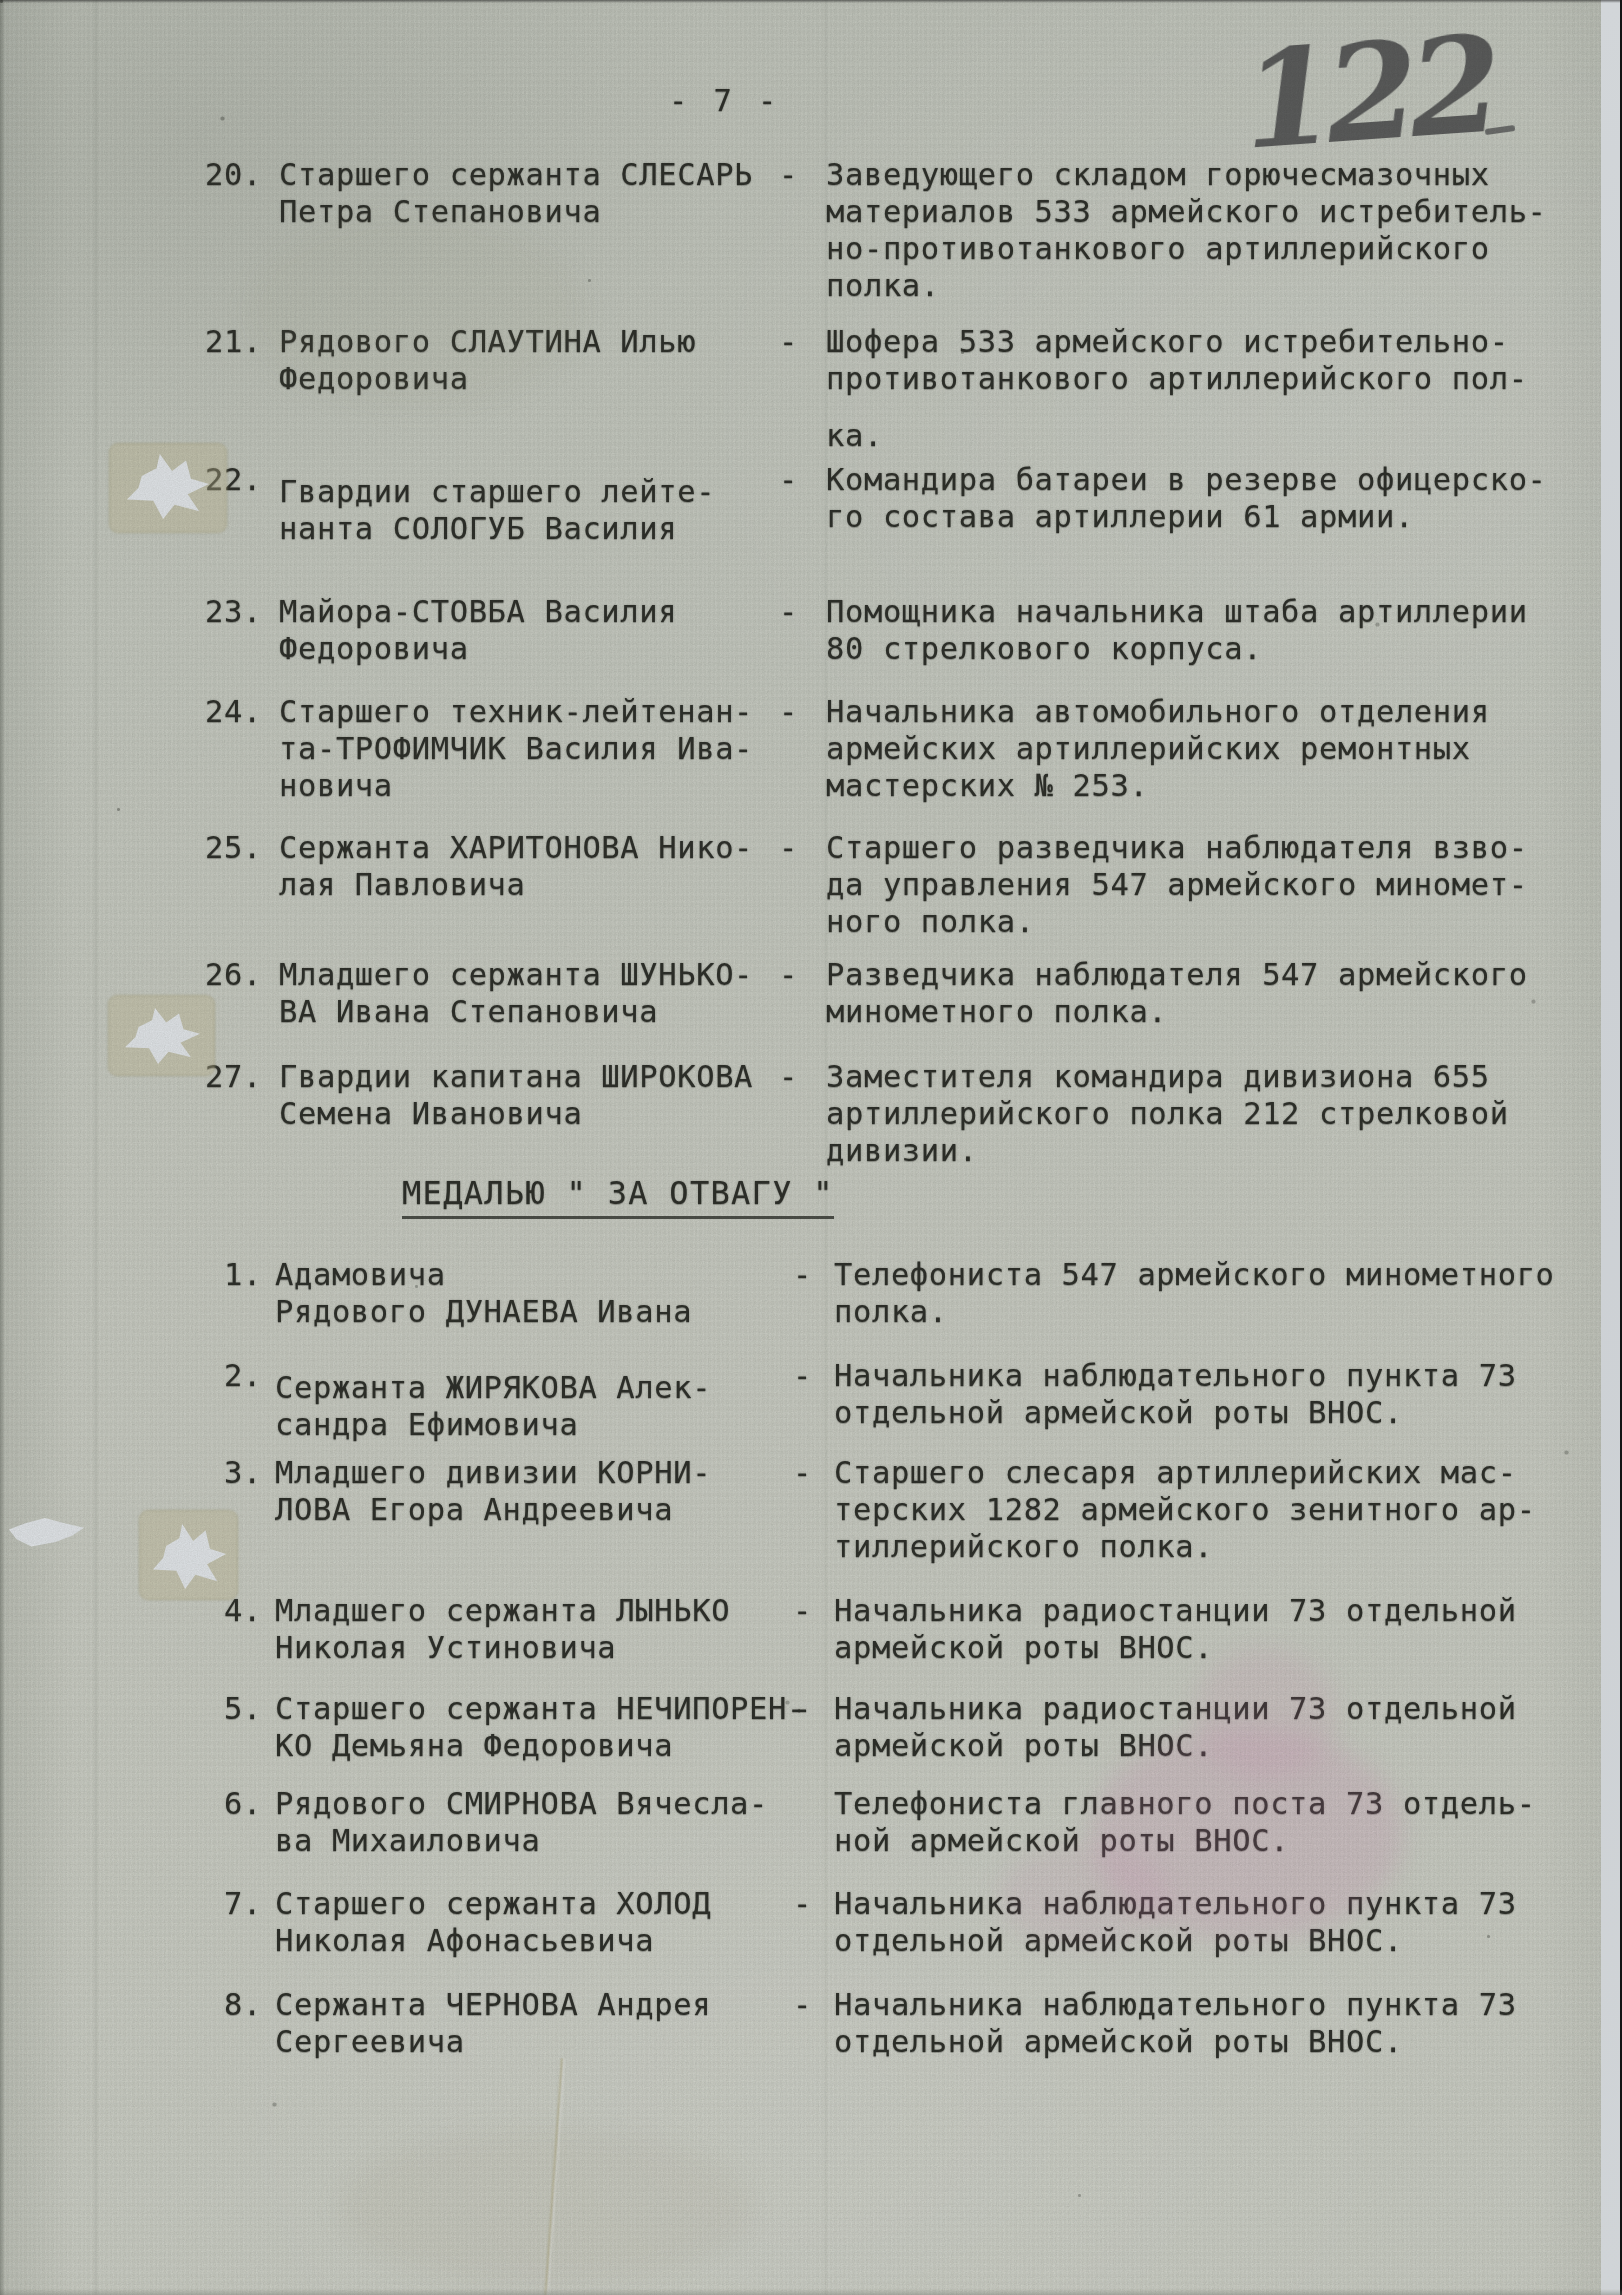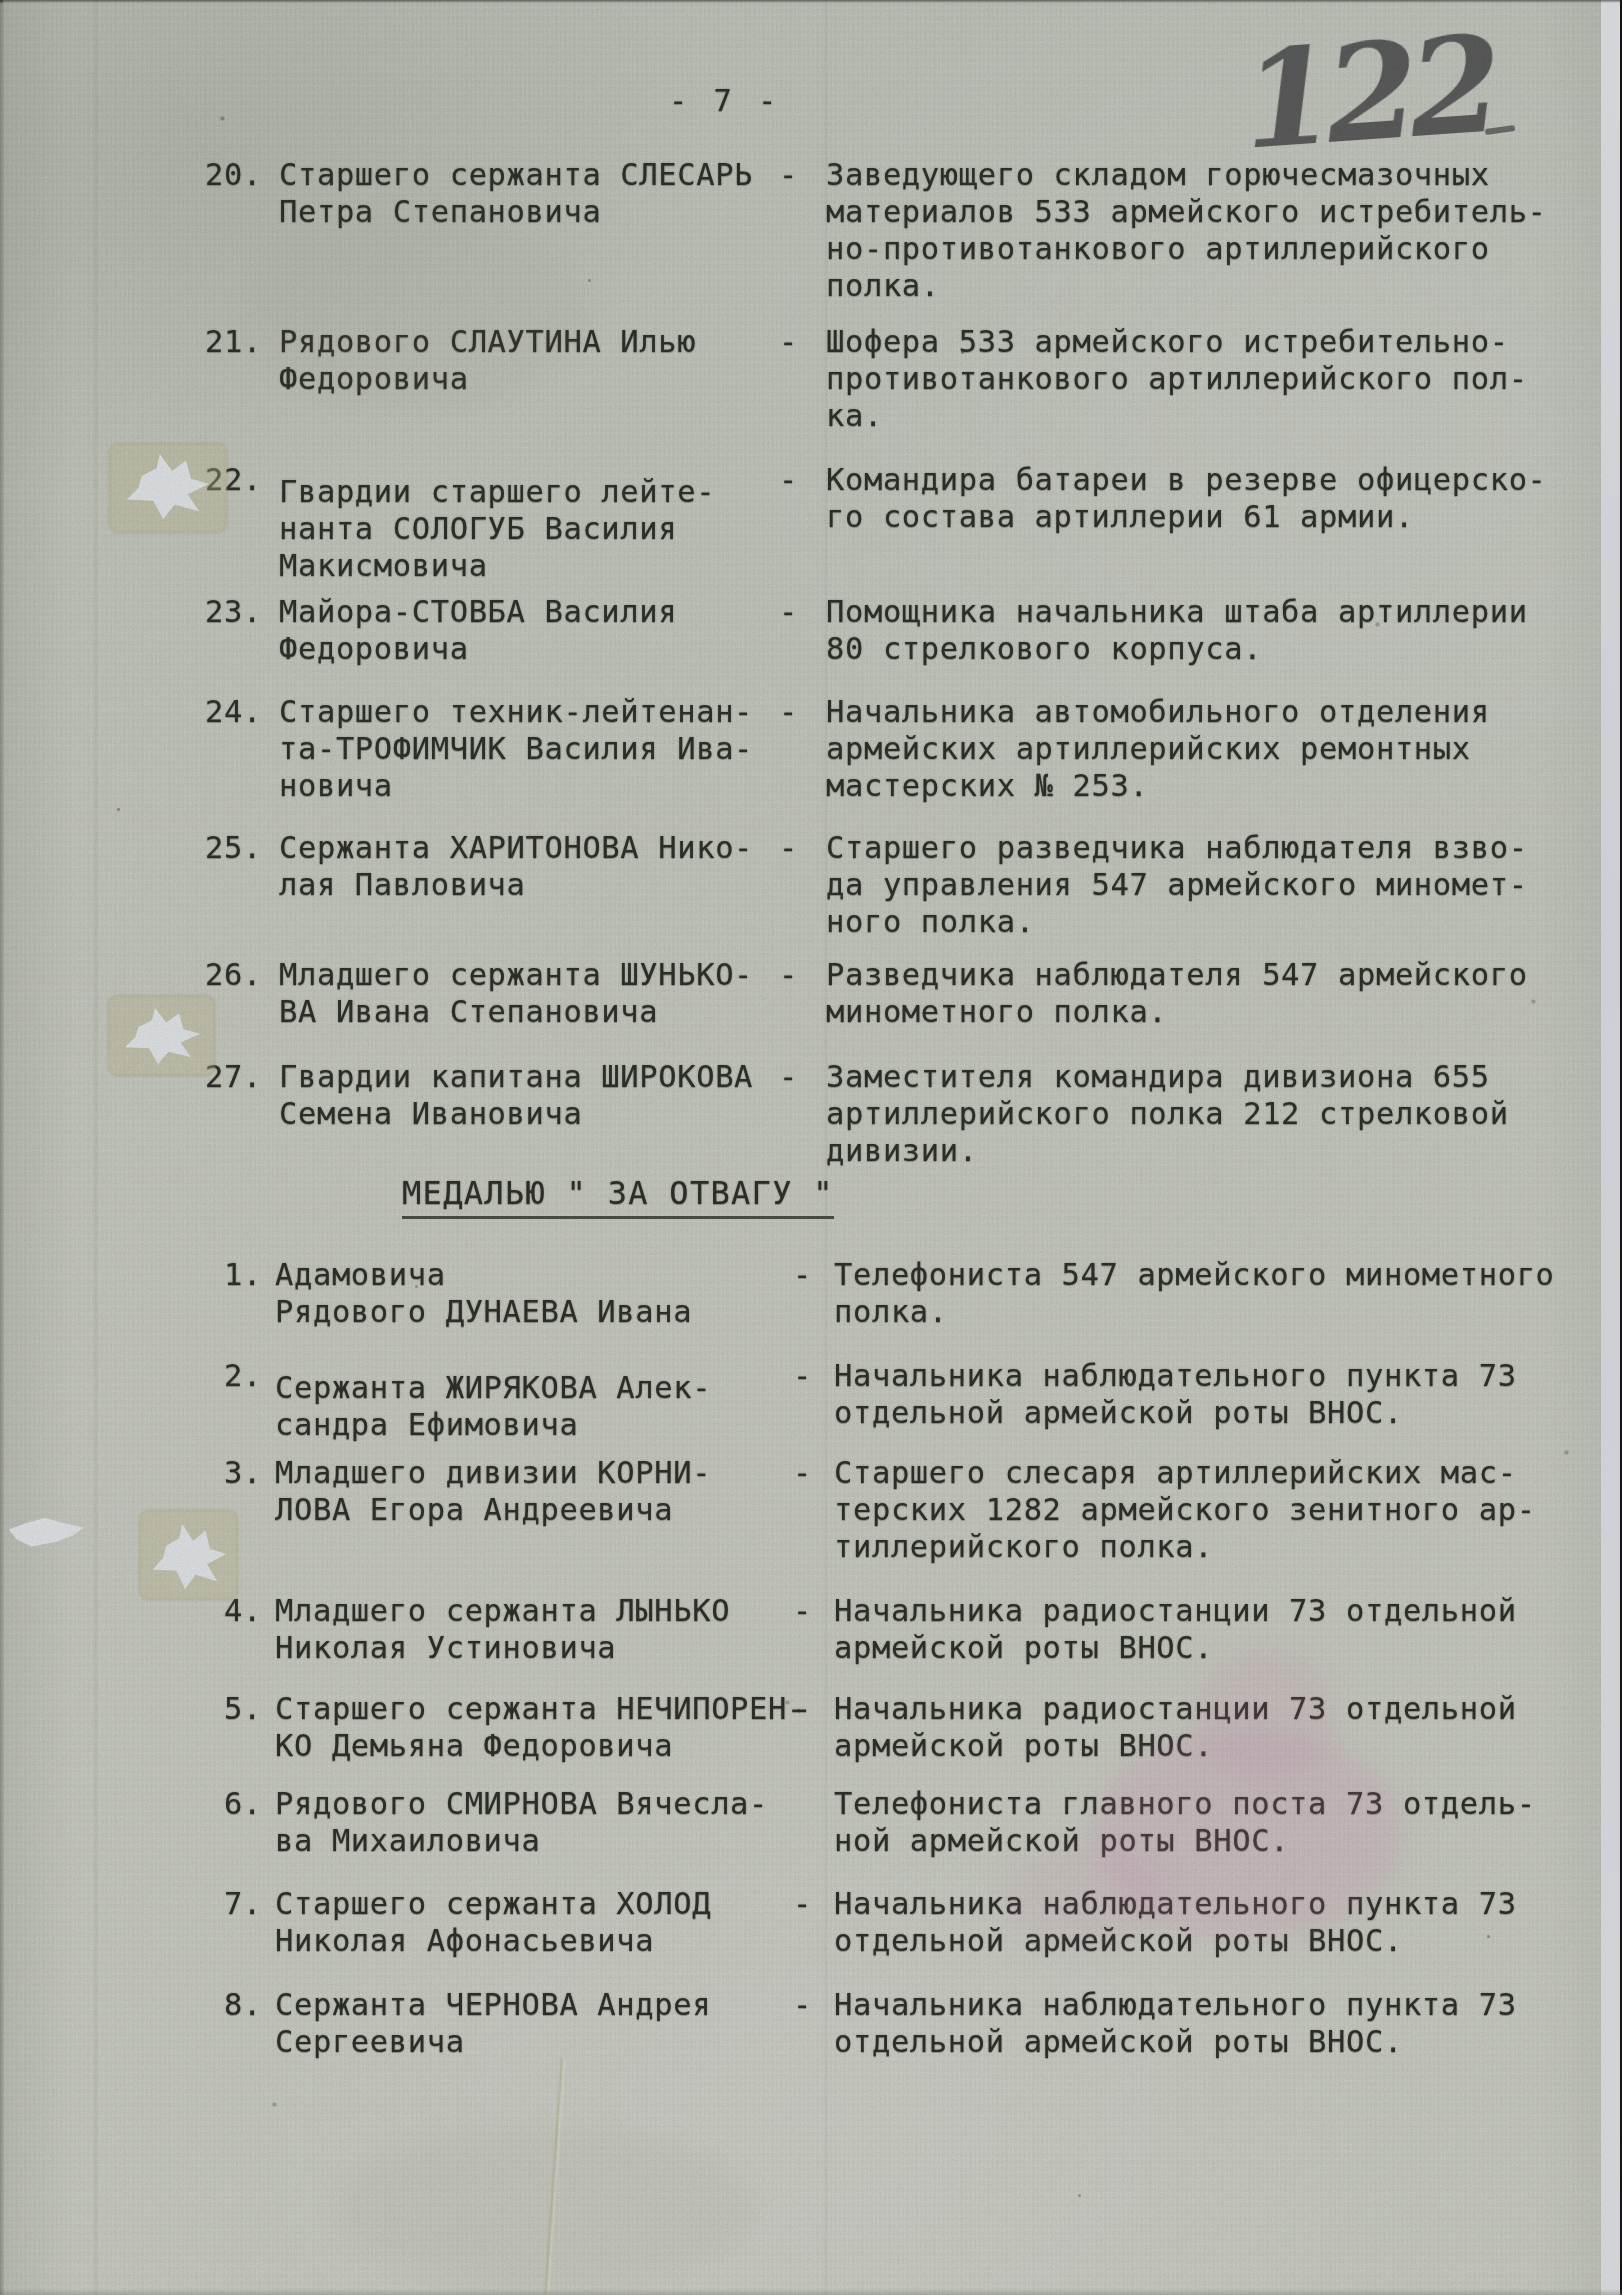--- a/index.html
+++ b/index.html
@@ -125,29 +125,28 @@
       <div class="row ink s1" style="top: 323px;">
         <span class="num">21.</span>
         <div class="name">
           <div class="tline" style="height: 37px;">Рядового СЛАУТИНА Илью</div>
           <div class="tline" style="height: 37px;">Федоровича</div>
         </div>
         <span class="dash">-</span>
         <div class="desc">
           <div class="tline" style="height: 37px;">Шофера 533 армейского истребительно-</div>
           <div class="tline" style="height: 37px;">противотанкового артиллерийского пол-</div>
-          <div class="tline" style="height: 37px;">ка.</div>
+          <div class="tline" style="height: 37px; margin-top: 20px;">ка.</div>
         </div>
       </div>
       <div class="row ink s1" style="top: 461px;">
         <span class="num">22.</span>
         <div class="name">
           <div class="tline" style="height: 37px; margin-top: 12px;">Гвардии старшего лейте-</div>
           <div class="tline" style="height: 37px;">нанта СОЛОГУБ Василия</div>
-          <div class="tline" style="height: 37px;">Макисмовича</div>
         </div>
         <span class="dash">-</span>
         <div class="desc">
           <div class="tline" style="height: 37px;">Командира батареи в резерве офицерско-</div>
           <div class="tline" style="height: 37px;">го состава артиллерии 61 армии.</div>
         </div>
       </div>
       <div class="row ink s1" style="top: 593px;">
         <span class="num">23.</span>
         <div class="name">

